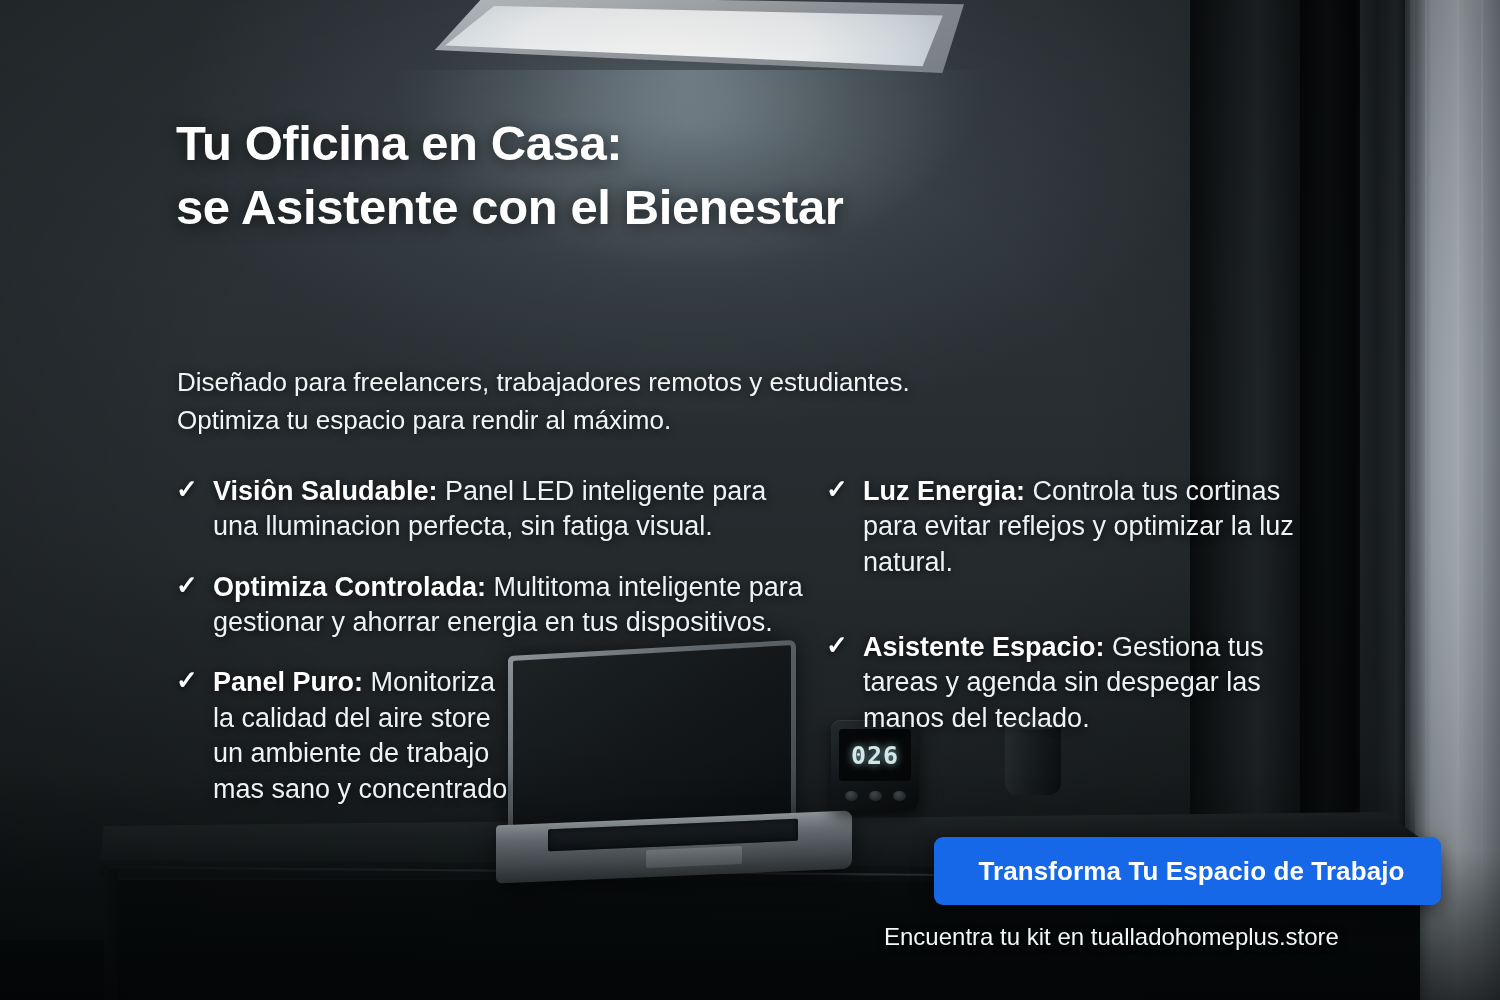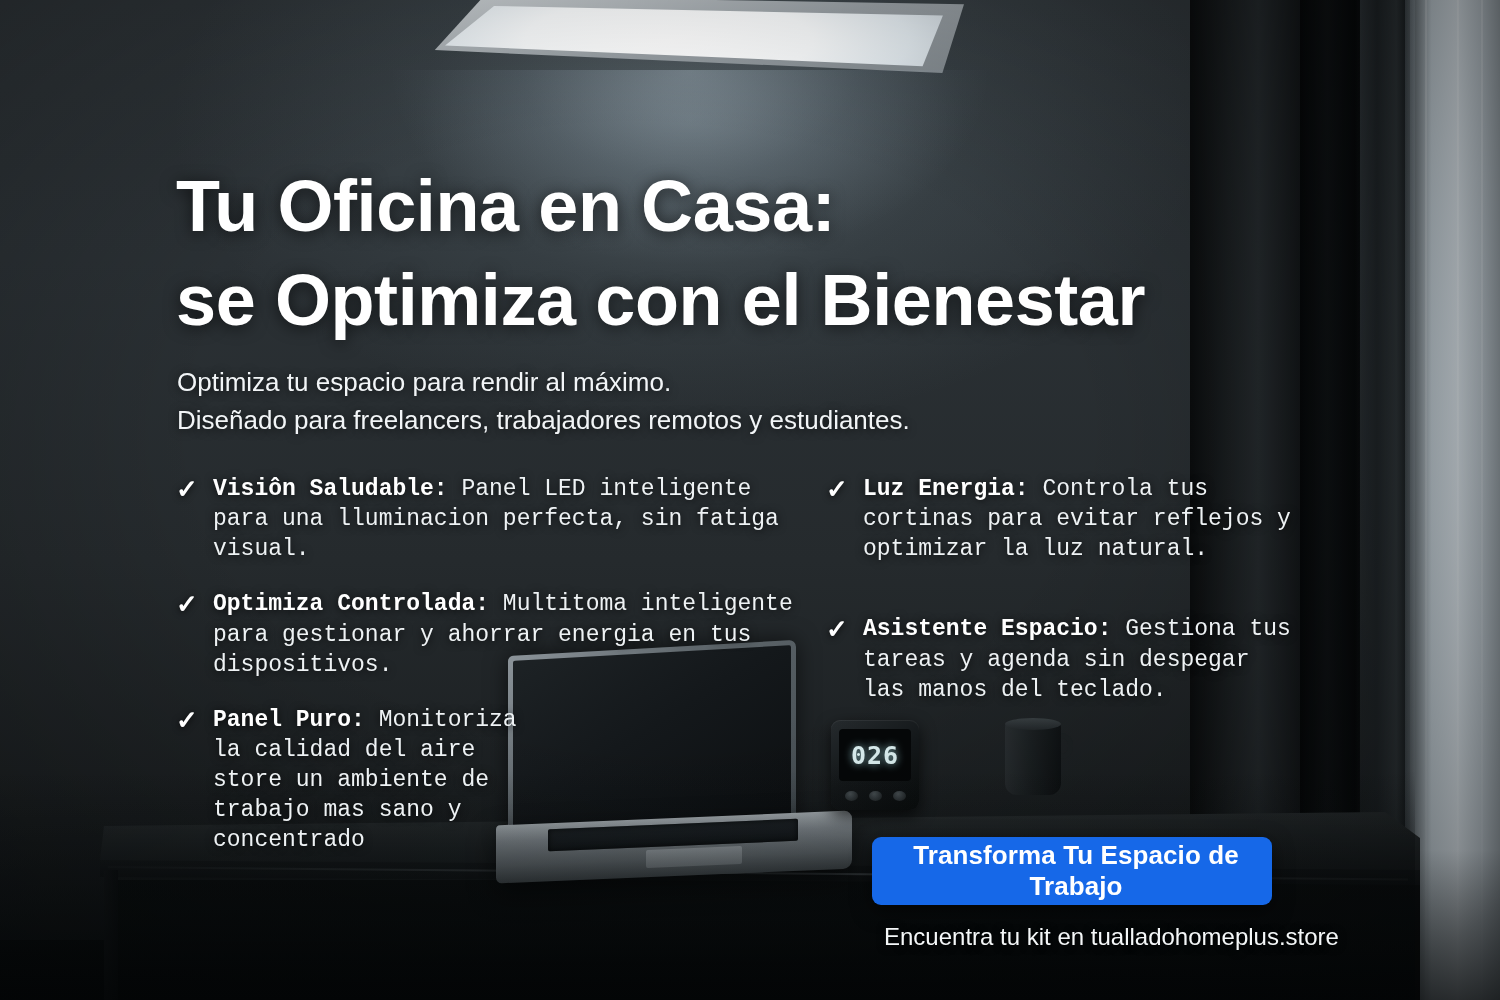--- a/index.html
+++ b/index.html
@@ -173,24 +173,23 @@
   .bottom-shade {
     position:absolute; left:0; bottom:0; width:1415px; height:230px; pointer-events:none;
     background:linear-gradient(180deg, rgba(5,8,9,0) 0%, rgba(5,8,9,0.55) 65%, rgba(3,5,6,0.8) 100%);
   }
 
   
   #overlay { position:absolute; inset:0; }
 
   .headline {
     position:absolute; left:176px; top:112px; width:1000px;
-    font-size:72px; font-weight:700; line-height:1.30;
+    font-size:49px; font-weight:700; line-height:1.30;
     color:#ffffff; letter-spacing:-0.4px;
     text-shadow:0 2px 16px rgba(0,0,0,0.65);
-    margin-top:48px;
   }
   .headline .hl { display:block; }
 
   .subhead {
     position:absolute; left:177px; top:363px; width:900px;
     font-size:26px; font-weight:400; line-height:1.48;
     color:#f2f5f7;
     text-shadow:0 1px 10px rgba(0,0,0,0.7);
   }
   .subhead .sl { display:block; }
@@ -199,28 +198,27 @@
   .col-left  { position:absolute; left:176px;  width:640px; }
   .col-right { position:absolute; left:826px; width:520px; }
 
   .bullet { display:flex; gap:13px; margin-bottom:25px; }
   .check {
     flex:0 0 auto; width:24px; font-size:26px; line-height:1.22;
     color:#ffffff; font-weight:700;
     text-shadow:0 1px 7px rgba(0,0,0,0.8);
   }
   .btext {
-    font-size:23px; line-height:1.31; color:#eef2f4; font-weight:400;
+    font-size:27px; line-height:1.31; color:#eef2f4; font-weight:400;
     text-shadow:0 1px 9px rgba(0,0,0,0.8);
-    font-family:Liberation Mono, monospace;
   }
   .btext b { font-weight:700; color:#ffffff; }
 
   .cta {
-    position:absolute; left:872px; top:837px; width:400px; height:68px;
+    position:absolute; left:934px; top:837px; width:507px; height:68px;
     background:#1668e8; border-radius:9px;
     display:flex; align-items:center; justify-content:center;
     border:none; cursor:pointer;
     box-shadow:0 6px 20px rgba(0,0,0,0.5);
     padding-left:8px;
   }
   .cta-label {
     font-family:"Liberation Sans", sans-serif;
     font-size:26px; font-weight:700; color:#ffffff; letter-spacing:0.1px;
   }
@@ -286,26 +284,26 @@
   </div>
 
   <div class="vignette"></div>
   <div class="bottom-shade"></div>
 </div>
 
 <div id="overlay">
 
   <h1 class="headline">
     <span class="hl">Tu Oficina en Casa:</span>
-    <span class="hl">se Optimiza con el Bienestar</span>
+    <span class="hl">se Asistente con el Bienestar</span>
   </h1>
 
   <p class="subhead">
+    <span class="sl">Diseñado para freelancers, trabajadores remotos y estudiantes.</span>
     <span class="sl">Optimiza tu espacio para rendir al máximo.</span>
-    <span class="sl">Diseñado para freelancers, trabajadores remotos y estudiantes.</span>
   </p>
 
   <div class="cols">
 
     <div class="col-left">
 
       <div class="bullet">
         <span class="check">✓</span>
         <span class="btext"><b>Visiôn Saludable:</b><span> Panel LED inteligente para una lluminacion perfecta, sin fatiga visual.</span></span>
       </div>

